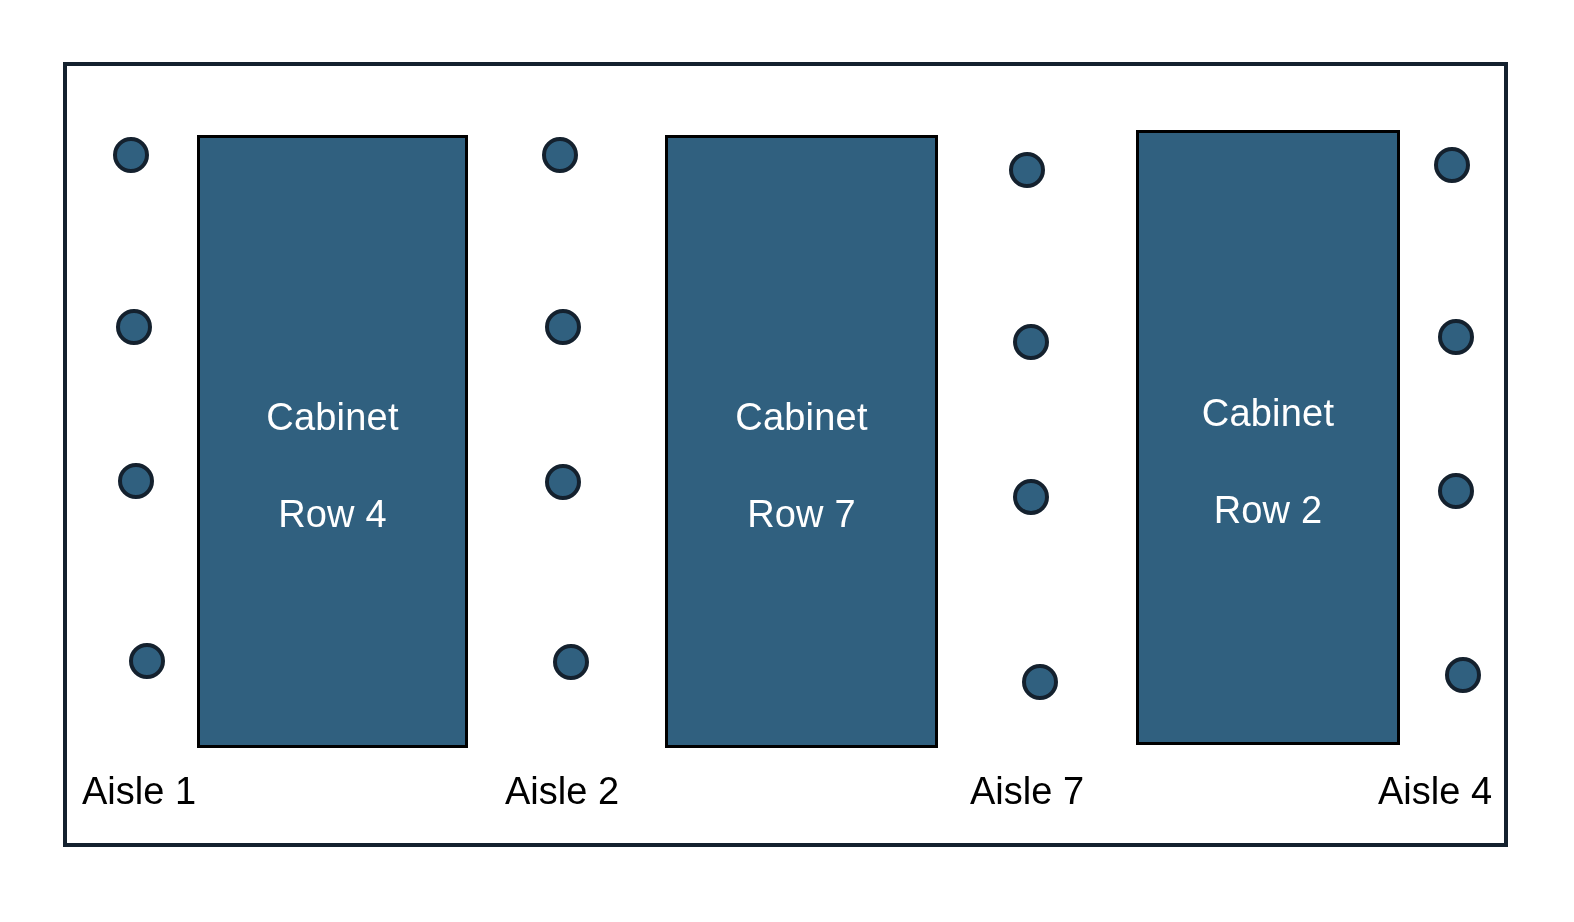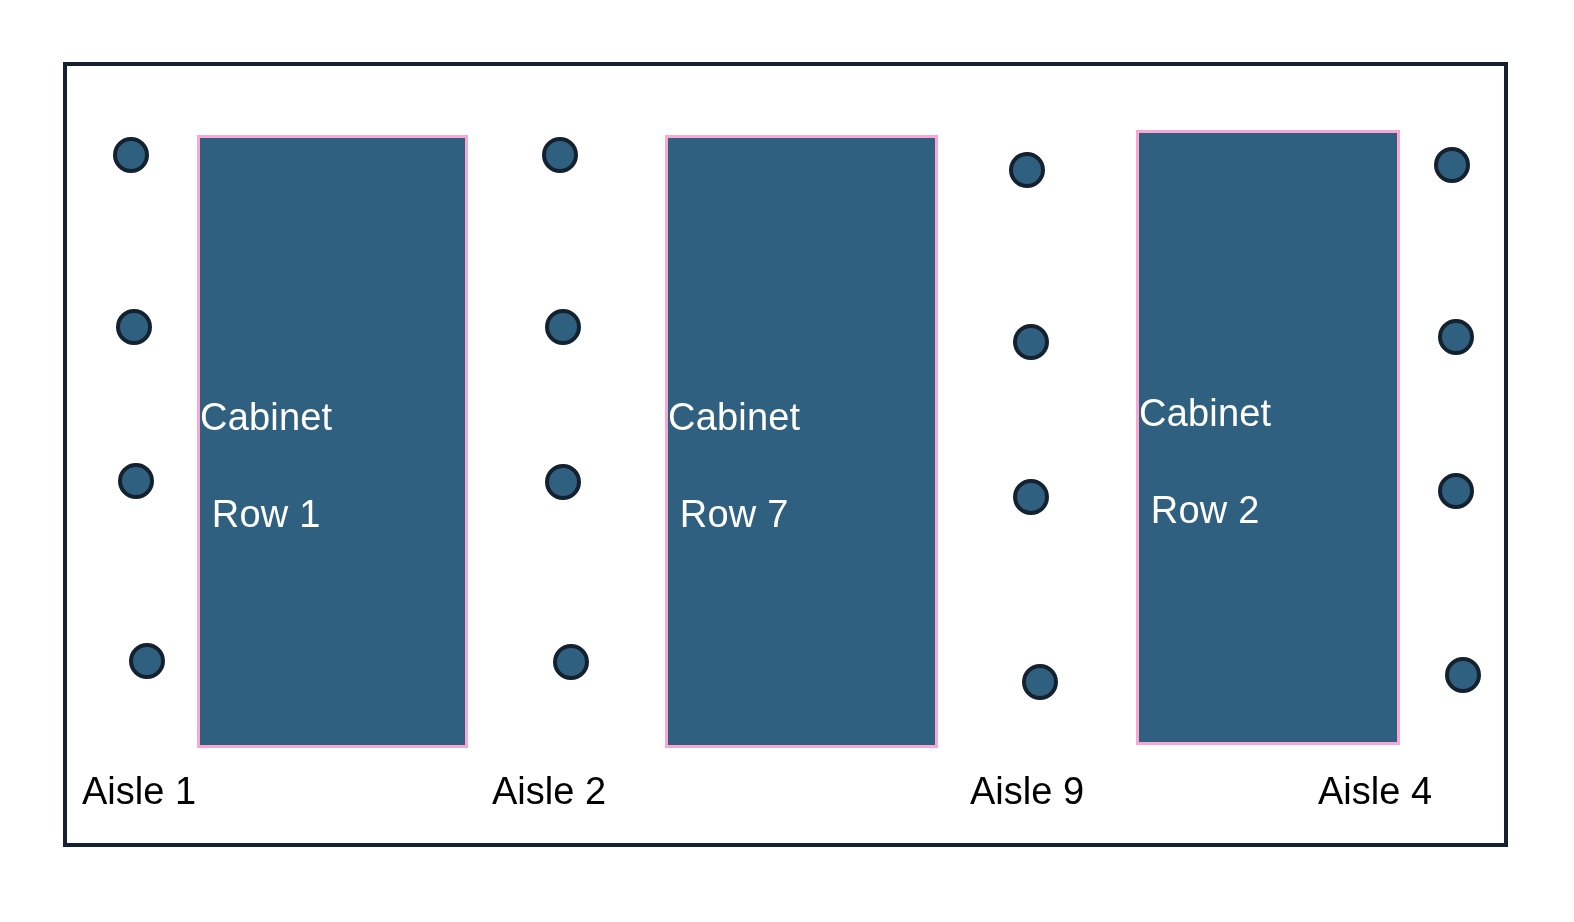--- a/index.html
+++ b/index.html
@@ -27,24 +27,24 @@
     height: 785px;
     box-sizing: border-box;
     border: 4px solid #14212e;
     background: #ffffff;
   }
   
   .cabinet {
     position: absolute;
     box-sizing: border-box;
     background: #30607f;
-    border: 3px solid #f9a8d4;
+    border: 3px solid #000000;
     display: flex;
     align-items: center;
-    justify-content: flex-start;
+    justify-content: center;
   }
   .cabinet-label {
     color: #ffffff;
     font-size: 38px;
     line-height: 1.28;
     text-align: center;
     letter-spacing: 0.2px;
     white-space: pre-line;
     user-select: none;
   }
@@ -71,21 +71,21 @@
 </head>
 <body>
 
 <div id="canvas">
 
   <div class="room-boundary"></div>
 
   <div class="cabinet" style="left:197px; top:135px; width:271px; height:613px;">
     <div class="cabinet-label">
       <span>Cabinet</span><br>
-      <span>Row 1</span>
+      <span>Row 4</span>
     </div>
   </div>
 
   <div class="cabinet" style="left:665px; top:135px; width:273px; height:613px;">
     <div class="cabinet-label">
       <span>Cabinet</span><br>
       <span>Row 7</span>
     </div>
   </div>
 
@@ -110,17 +110,17 @@
   <div class="sensor-dot" style="left:1013px; top:324px;"></div>
   <div class="sensor-dot" style="left:1013px; top:479px;"></div>
   <div class="sensor-dot" style="left:1022px; top:664px;"></div>
 
   <div class="sensor-dot" style="left:1434px; top:147px;"></div>
   <div class="sensor-dot" style="left:1438px; top:319px;"></div>
   <div class="sensor-dot" style="left:1438px; top:473px;"></div>
   <div class="sensor-dot" style="left:1445px; top:657px;"></div>
 
   <div class="aisle-label" style="left:82px; top:772px;">Aisle 1</div>
-  <div class="aisle-label" style="left:492px; top:772px;">Aisle 2</div>
-  <div class="aisle-label" style="left:970px; top:772px;">Aisle 9</div>
-  <div class="aisle-label" style="left:1318px; top:772px;">Aisle 4</div>
+  <div class="aisle-label" style="left:505px; top:772px;">Aisle 2</div>
+  <div class="aisle-label" style="left:970px; top:772px;">Aisle 7</div>
+  <div class="aisle-label" style="left:1378px; top:772px;">Aisle 4</div>
 
 </div>
 
 </body></html>

